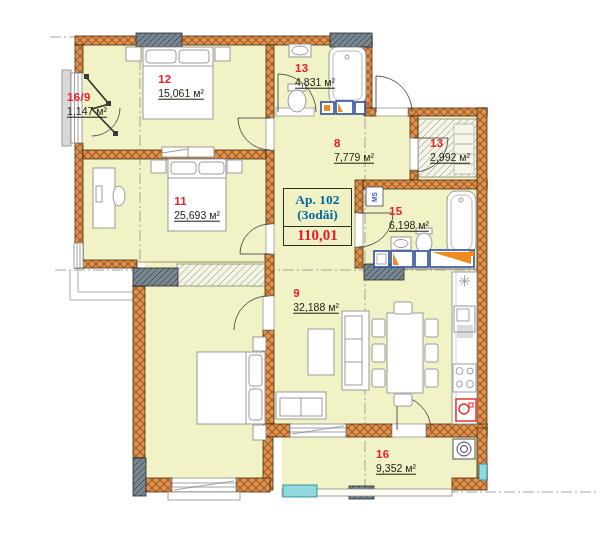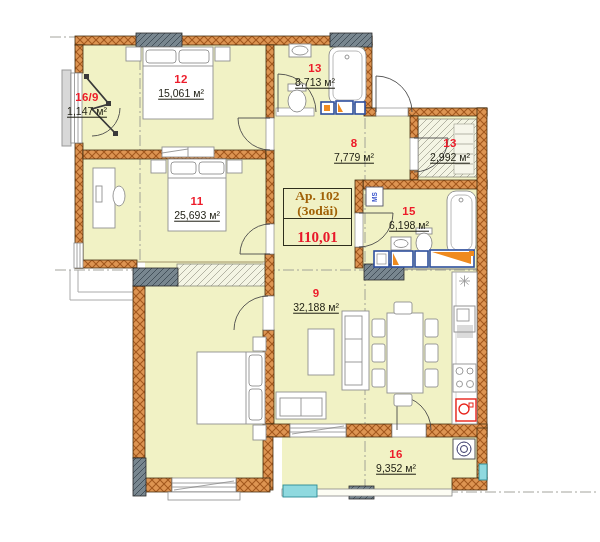--- a/index.html
+++ b/index.html
@@ -1,29 +1,29 @@
 <!DOCTYPE html>
 <html><head>
 <meta charset="utf-8">
 <style>
   html,body{margin:0;padding:0;background:#fff}
   .stage{position:relative;width:600px;height:542px;background:#ffffff;
          font-family:"Liberation Sans",sans-serif;overflow:hidden}
   .stage svg{position:absolute;left:0;top:0}
-  .room-label{position:absolute;transform:translate(-50%,-50%);text-align:center;
+  .room-label{position:absolute;transform:translate(-50%,-50%);
               line-height:1.3;white-space:nowrap;pointer-events:none}
   .rnum{font-weight:bold;font-size:11.5px;color:#ed1c2a;letter-spacing:.3px}
   .rarea{font-size:10.5px;color:#1d1d12;text-decoration:underline;text-underline-offset:2px}
   .ap-box{position:absolute;left:283px;top:188px;width:69px;height:58px;background:#f0f1c4;
           border:1.6px solid #2e2e1c;box-sizing:border-box;display:flex;flex-direction:column;
           font-family:"Liberation Serif",serif}
   .ap-top{flex:1;display:flex;flex-direction:column;justify-content:center;text-align:center;
-          color:#a16207;font-weight:bold;font-size:13.5px;line-height:1.08}
+          color:#0369a1;font-weight:bold;font-size:13.5px;line-height:1.08}
   .ap-bottom{border-top:1.6px solid #2e2e1c;text-align:center;color:#e8192b;font-weight:bold;
-          font-size:15px;padding:10px 0 1px}
+          font-size:15px;padding:0 0 1px}
   .ms{position:absolute;left:365px;top:188px;width:18px;height:18px;display:flex;align-items:center;
       justify-content:center;color:#3a55cc;font-size:6.5px;font-weight:bold;transform:rotate(-90deg)}
 </style>
 </head>
 <body>
 
 <div class="stage">
 
 <svg width="600" height="542" viewBox="0 0 600 542">
   <defs>
@@ -296,21 +296,21 @@
 <div class="room-label" style="left:87px;top:104px">
   <div class="rnum">16/9</div>
   <div class="rarea">1,147 м²</div>
 </div>
 <div class="room-label" style="left:197px;top:208px">
   <div class="rnum">11</div>
   <div class="rarea">25,693 м²</div>
 </div>
 <div class="room-label" style="left:315px;top:75px">
   <div class="rnum">13</div>
-  <div class="rarea">8,713 м²</div>
+  <div class="rarea">4,831 м²</div>
 </div>
 <div class="room-label" style="left:354px;top:150px">
   <div class="rnum">8</div>
   <div class="rarea">7,779 м²</div>
 </div>
 <div class="room-label" style="left:450px;top:150px">
   <div class="rnum">13</div>
   <div class="rarea">2,992 м²</div>
 </div>
 <div class="room-label" style="left:409px;top:218px">

